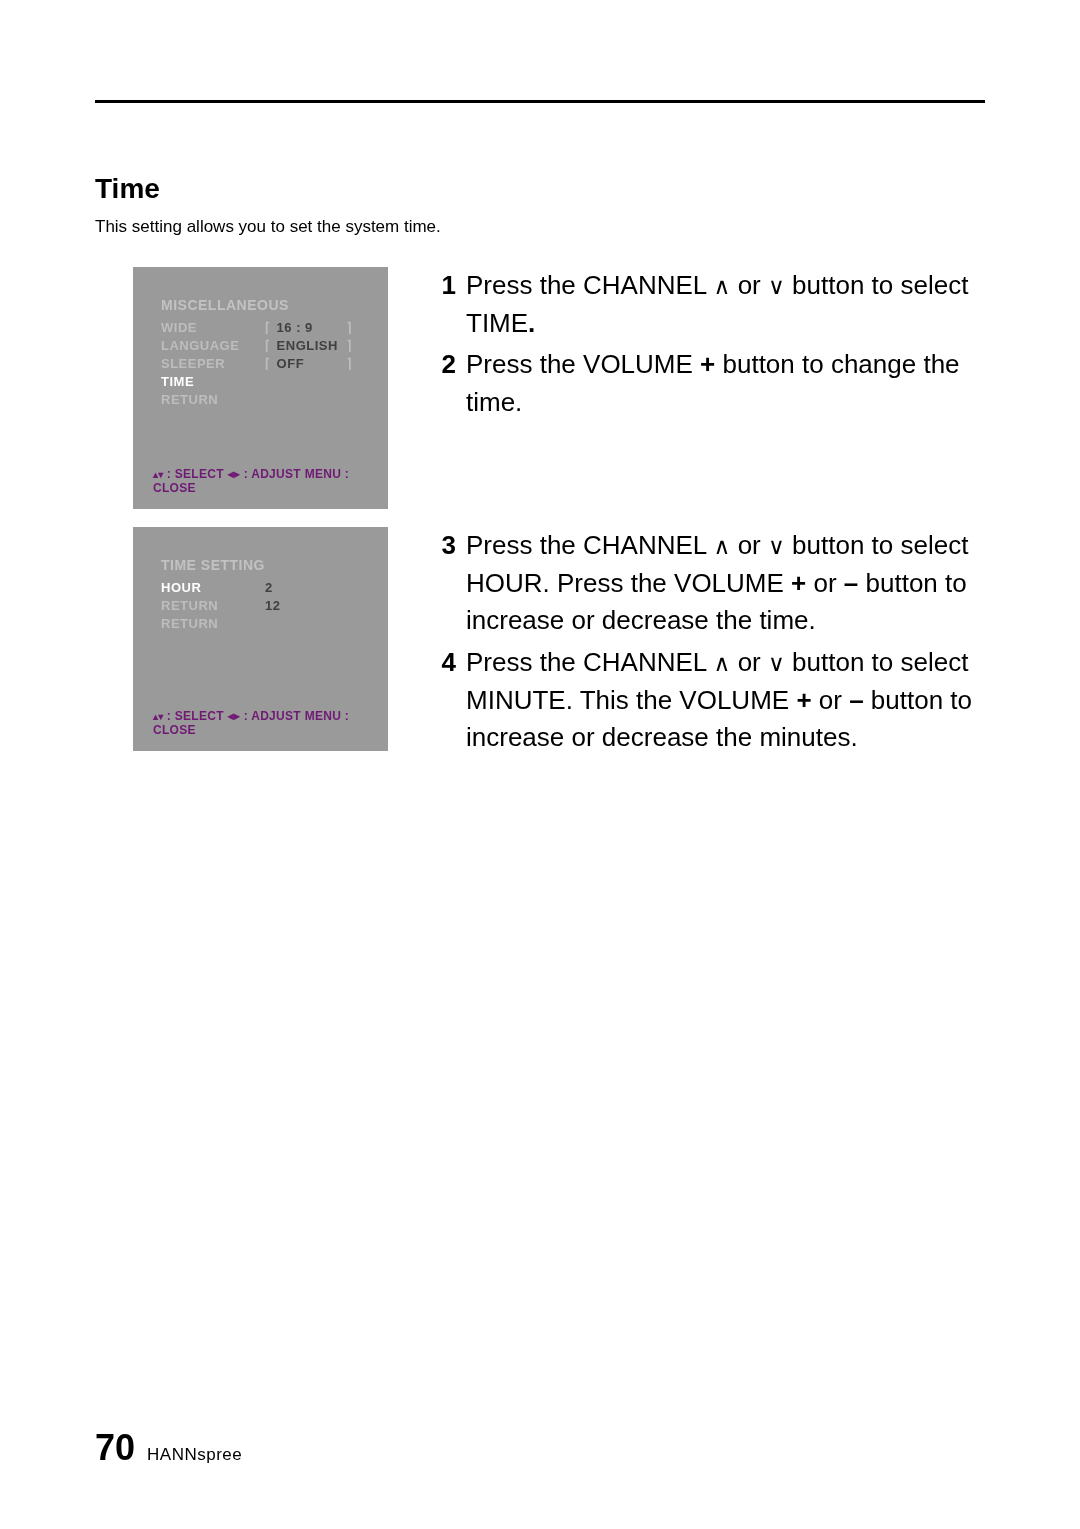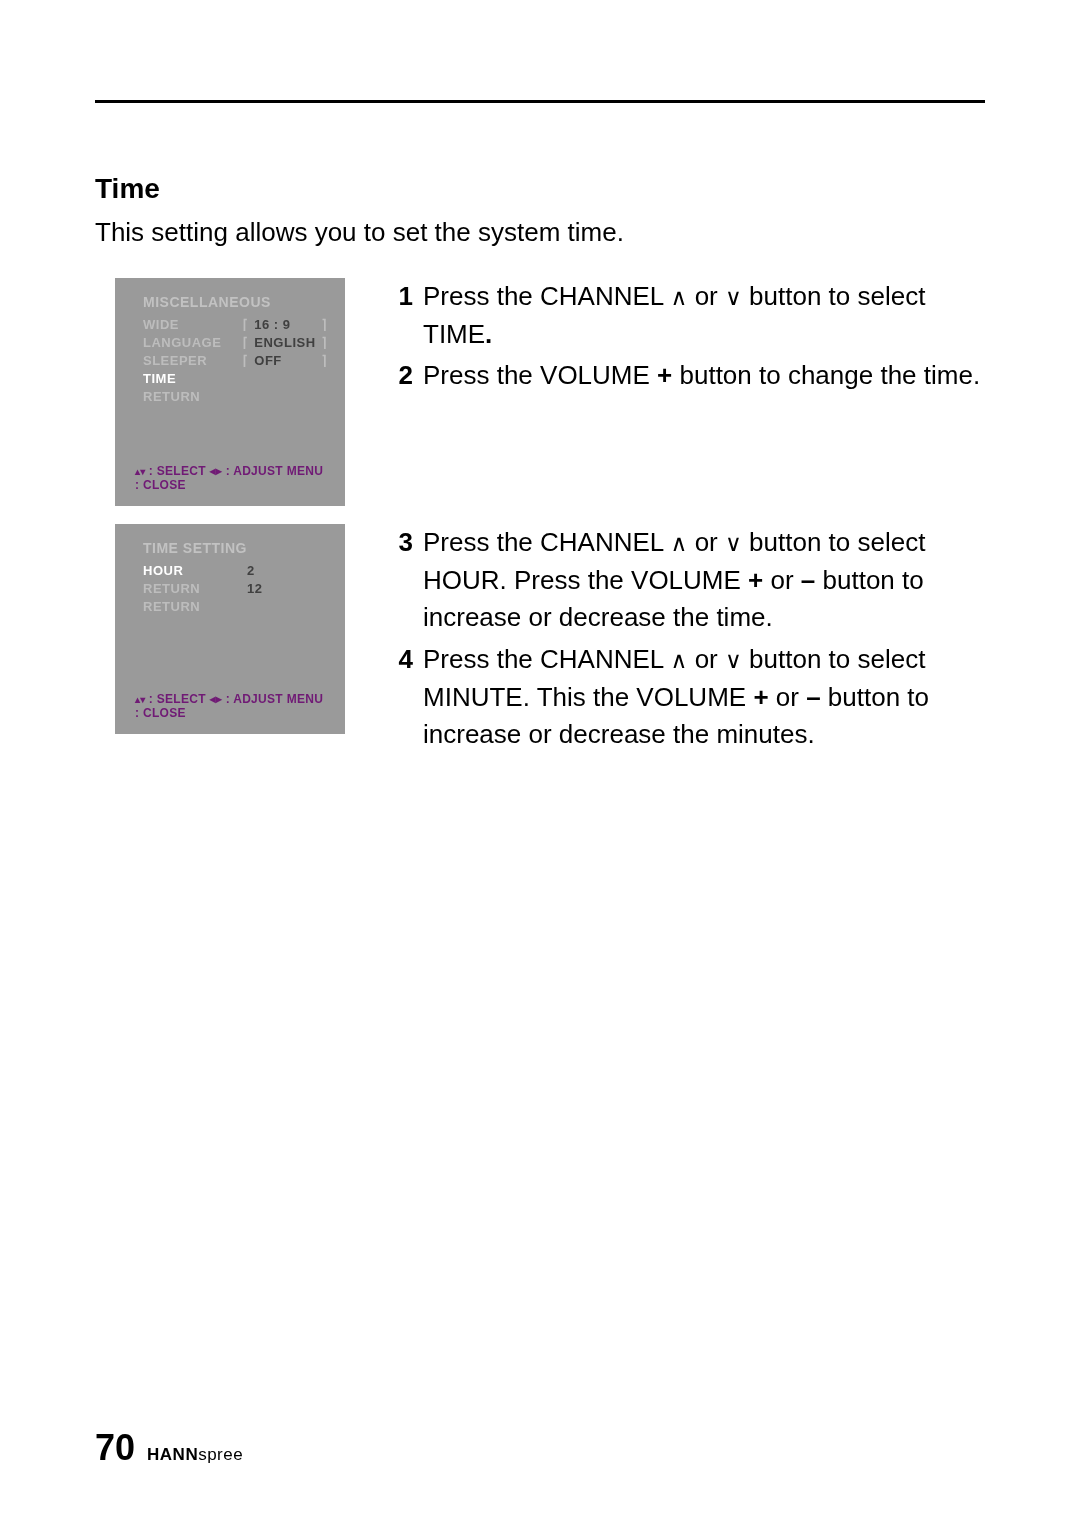--- a/index.html
+++ b/index.html
@@ -19,39 +19,39 @@
     .top-line {
       border-top: 3px solid #000;
       margin-bottom: 70px;
     }
     .section-title {
       font-size: 28px;
       font-weight: bold;
       margin-bottom: 12px;
     }
     .section-desc {
-      font-size: 26px;
+      font-size: 17px;
       margin-bottom: 30px;
     }
     .content-row {
       display: flex;
       gap: 50px;
       margin-bottom: 18px;
       align-items: flex-start;
     }
     .osd-panel {
       background: #9a9a9a;
-      width: 230px;
-      padding: 16px 18px 14px 28px;
+      width: 255px;
+      padding: 30px 18px 14px 28px;
       color: #bdbdbd;
       font-size: 14px;
       letter-spacing: 0.5px;
       font-weight: bold;
       flex-shrink: 0;
-      margin-left: 20px;
+      margin-left: 38px;
     }
     .osd-title {
       color: #c2c2c2;
       font-size: 14px;
       margin-bottom: 4px;
       font-weight: bold;
     }
     .osd-row {
       display: flex;
       align-items: flex-end;
@@ -127,21 +127,21 @@
     .page-num {
       font-size: 36px;
       font-weight: 900;
       font-family: Arial, sans-serif;
     }
     .brand {
       font-size: 17px;
       letter-spacing: 0.5px;
     }
     .brand-bold {
-      font-weight: 700;
+      font-weight: 400;
     }
     .brand-light {
       font-weight: 400;
     }
   </style>
 </head>
 <body>
 
 <div class="top-line"></div>
 

